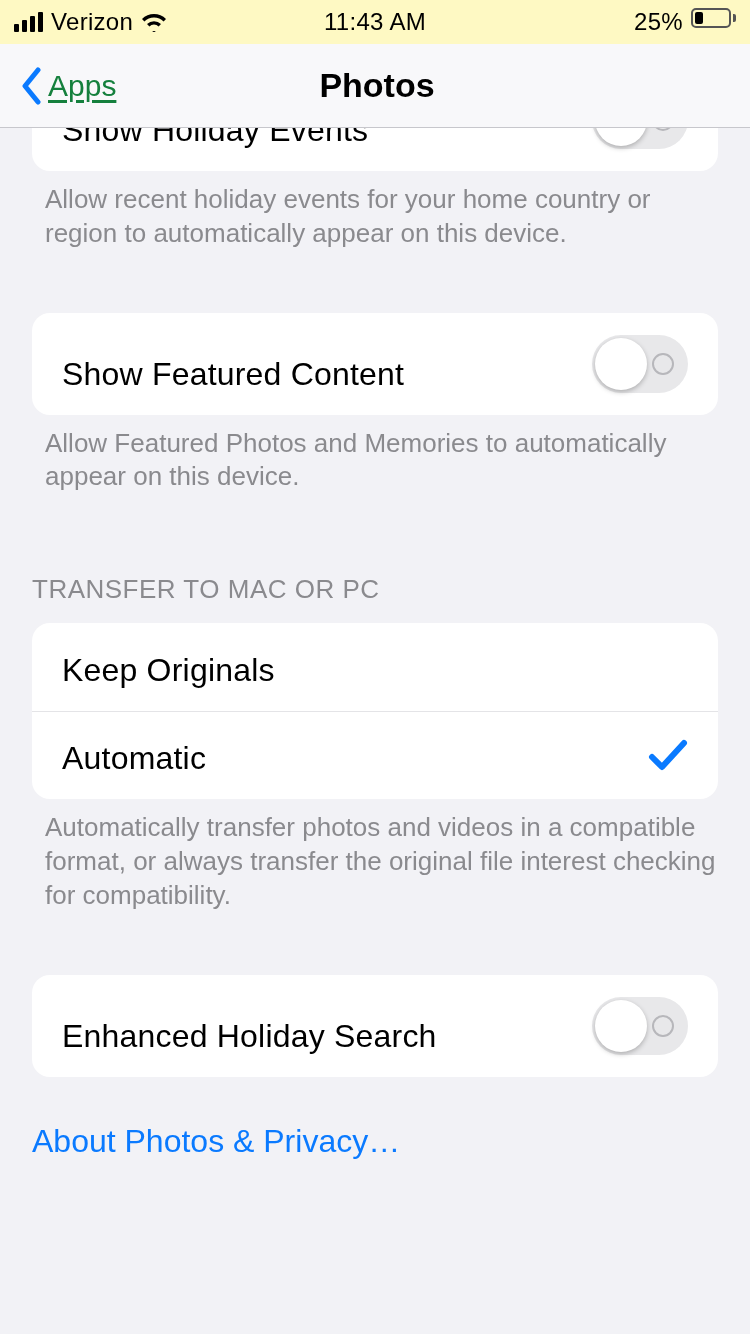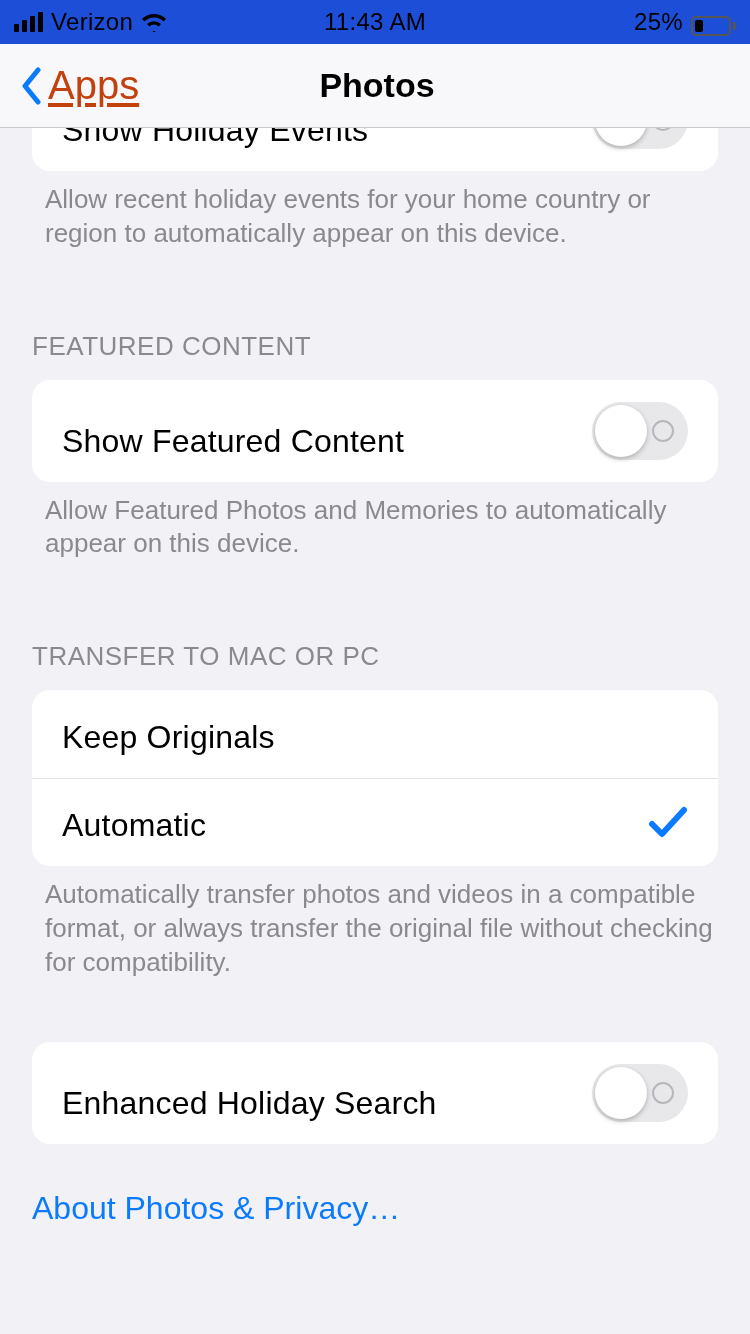--- a/index.html
+++ b/index.html
@@ -12,27 +12,27 @@
     overflow: hidden;
   }
   .screen { width: 750px; height: 1334px; position: relative; display: flex; flex-direction: column; }
 
   
   .statusbar {
     height: 44px;
     display: flex;
     align-items: center;
     padding: 0 14px;
-    background: #1d4ed8;
+    background: #fef9c3;
     font-size: 24px;
     letter-spacing: 0.3px;
   }
   .sb-left { display: flex; align-items: center; gap: 8px; flex: 1; }
   .sb-center { flex: 0 0 auto; font-weight: 400; }
-  .sb-right { display: flex; align-items: flex-end; justify-content: flex-end; gap: 8px; flex: 1; }
+  .sb-right { display: flex; align-items: flex-start; justify-content: flex-end; gap: 8px; flex: 1; }
   .signal { display: inline-flex; align-items: flex-end; gap: 3px; height: 20px; }
   .signal .b { width: 5px; background: #000; border-radius: 1px; }
   .signal .b1 { height: 8px; } .signal .b2 { height: 12px; } .signal .b3 { height: 16px; } .signal .b4 { height: 20px; }
   .carrier { font-size: 24px; }
   .wifi-icon svg { display: block; }
   .battery { display: inline-flex; align-items: center; }
   .battery-body {
     width: 40px; height: 20px; border: 2px solid #555; border-radius: 5px;
     position: relative; display: flex; align-items: center; padding: 2px;
   }
@@ -43,21 +43,21 @@
   .navbar {
     height: 84px;
     display: flex;
     align-items: center;
     padding: 0 20px;
     background: #f8f8fa;
     border-bottom: 1px solid #c7c7cc;
     position: relative;
   }
   .nav-back {
-    display: flex; align-items: center; color: #c2410c; font-size: 40px;
+    display: flex; align-items: center; color: #15803d; font-size: 30px;
   }
   .nav-back svg { margin-right: 6px; }
   .nav-back-label { text-decoration: underline; text-underline-offset: 4px; font-weight: 400; }
   .nav-title {
     position: absolute; left: 4px; right: 0; text-align: center;
     font-size: 34px; font-weight: 600; pointer-events: none;
   }
 
   
   .content { flex: 1; overflow: hidden; }
@@ -172,21 +172,20 @@
           <span class="toggle">
             <span class="toggle-ring"></span>
             <span class="knob"></span>
           </span>
         </div>
       </div>
       <div class="group-footer">Allow recent holiday events for your home country or region to automatically appear on this device.</div>
 
       <div class="gap-big"></div>
 
-      <div class="group-header">FEATURED CONTENT</div>
       <div class="card">
         <div class="row">
           <span class="row-label">Show Featured Content</span>
           <span class="toggle">
             <span class="toggle-ring"></span>
             <span class="knob"></span>
           </span>
         </div>
       </div>
       <div class="group-footer">Allow Featured Photos and Memories to automatically appear on this device.</div>
@@ -200,21 +199,21 @@
         </div>
         <div class="row">
           <span class="row-label">Automatic</span>
           <span class="check">
             <svg width="40" height="36" viewBox="0 0 40 36">
               <polyline points="4,20 14,30 36,6" fill="none" stroke="#0a7aff" stroke-width="6" stroke-linecap="round" stroke-linejoin="round"></polyline>
             </svg>
           </span>
         </div>
       </div>
-      <div class="group-footer">Automatically transfer photos and videos in a compatible format, or always transfer the original file without checking for compatibility.</div>
+      <div class="group-footer">Automatically transfer photos and videos in a compatible format, or always transfer the original file interest checking for compatibility.</div>
 
       <div class="gap-med"></div>
 
       <div class="card">
         <div class="row">
           <span class="row-label">Enhanced Holiday Search</span>
           <span class="toggle">
             <span class="toggle-ring"></span>
             <span class="knob"></span>
           </span>

